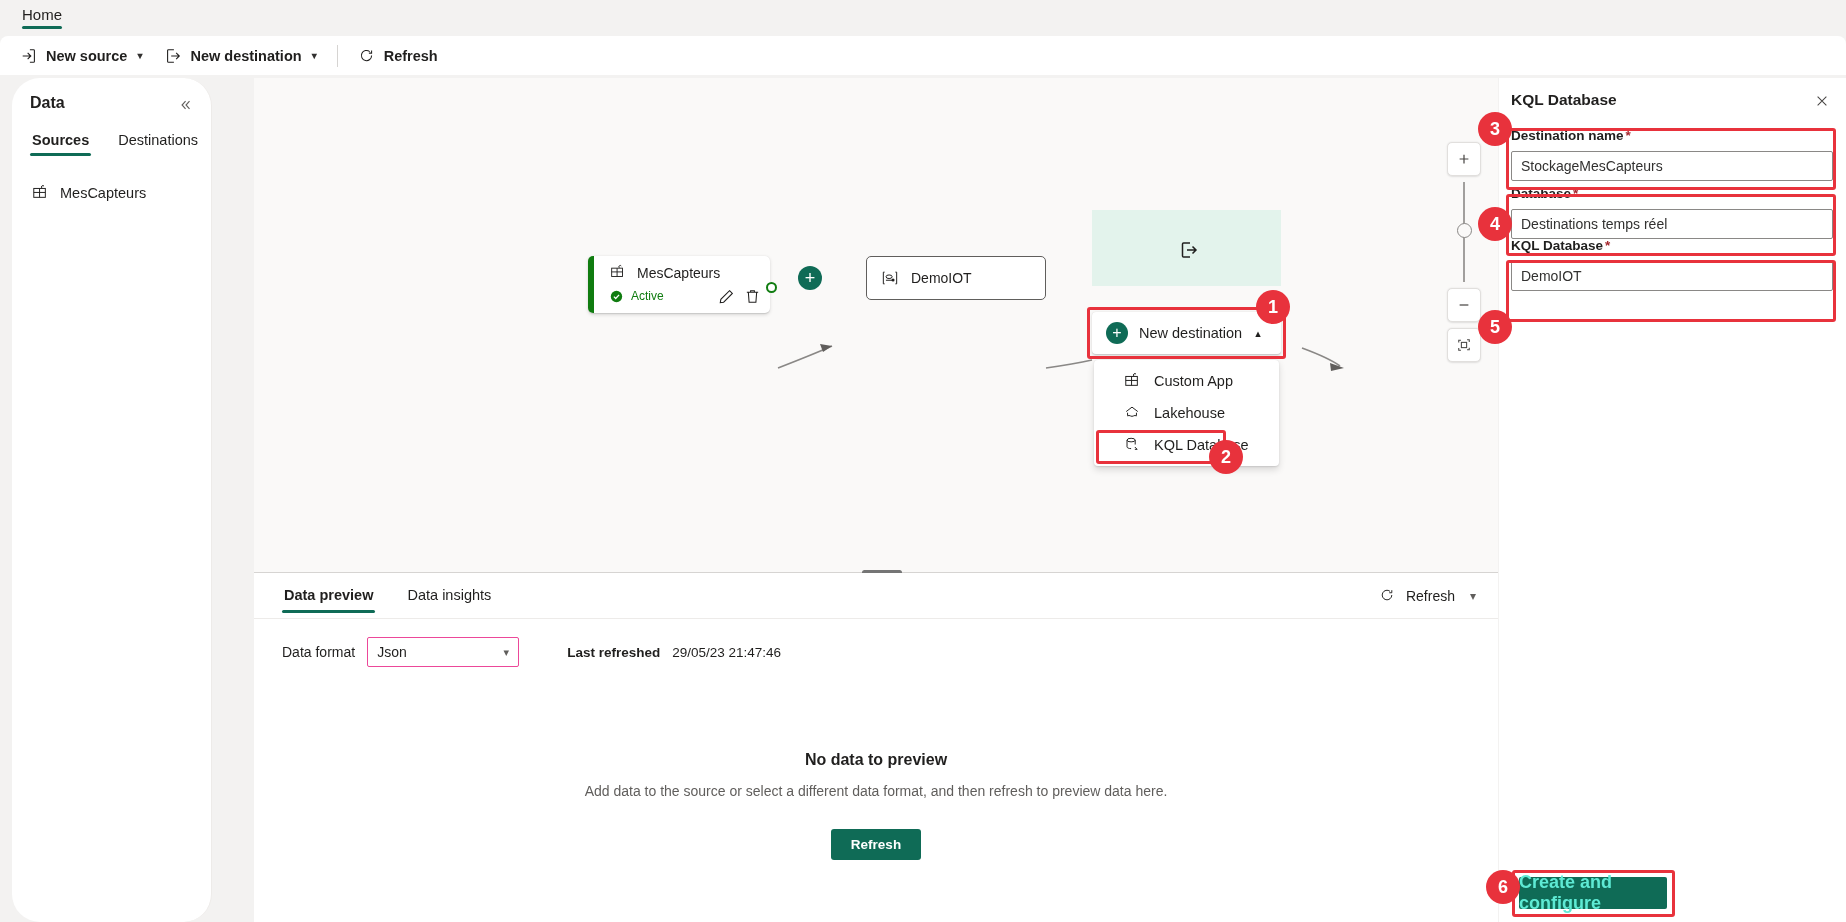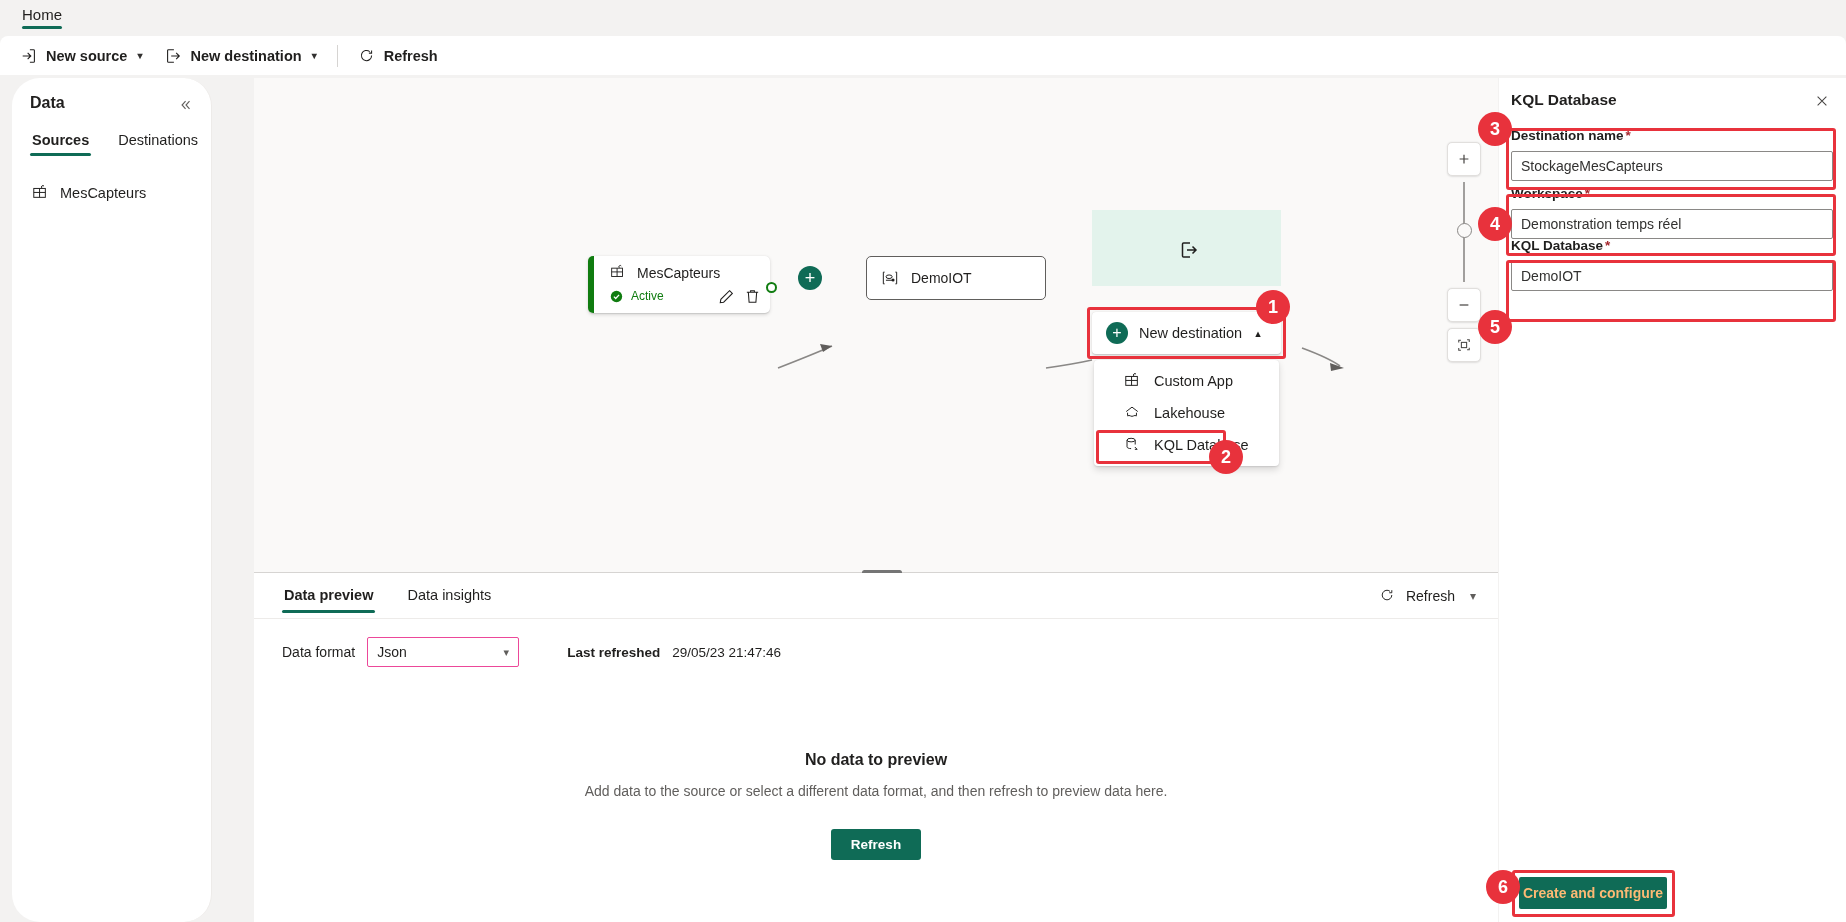--- a/index.html
+++ b/index.html
@@ -245,21 +245,21 @@
     margin-top: 8px; height: 30px; border: 1px solid #8a8886; border-radius: 2px;
     background: #fff; display: flex; align-items: center; padding-left: 9px;
     font-size: 14px; color: #323130; cursor: text;
   }
   #field-destname  { top: 42px; margin-top: 8px; }
   #field-workspace { top: 108px; }
   #field-kqldb     { top: 160px; }
 
   .createbtn {
     position: absolute; left: 1519px; top: 877px; width: 148px; height: 32px;
-    background: #0f6b56; color: #fdba74; font-size: 14px; font-weight: 600;
+    background: #0f6b56; color: #5eead4; font-size: 18px; font-weight: 600;
     display: flex; align-items: center; justify-content: center; cursor: pointer;
     border-radius: 2px;
   }
 
   
   .hl {
     position: absolute; border: 3px solid #e8323c; border-radius: 3px; pointer-events: none;
   }
   .badge {
     position: absolute; width: 34px; height: 34px; border-radius: 50%;
@@ -535,24 +535,24 @@
       <div class="flabel">
         <span>Destination name</span><span class="req">*</span>
       </div>
       <div class="finput">
         <span>StockageMesCapteurs</span>
       </div>
     </div>
 
     <div class="field" id="field-workspace">
       <div class="flabel">
-        <span>Workspace</span><span class="req">*</span>
+        <span>Database</span><span class="req">*</span>
       </div>
       <div class="finput">
-        <span>Demonstration temps réel</span>
+        <span>Destinations temps réel</span>
       </div>
     </div>
 
     <div class="field" id="field-kqldb">
       <div class="flabel">
         <span>KQL Database</span><span class="req">*</span>
       </div>
       <div class="finput">
         <span>DemoIOT</span>
       </div>

